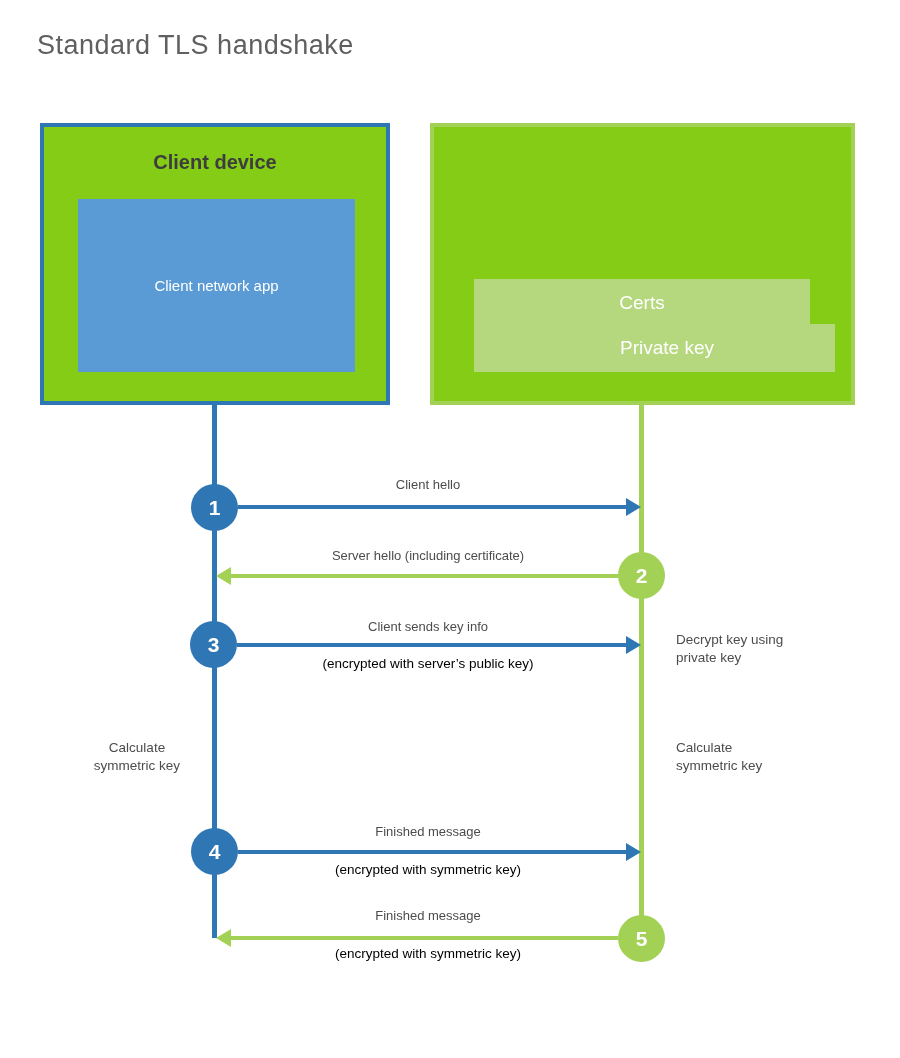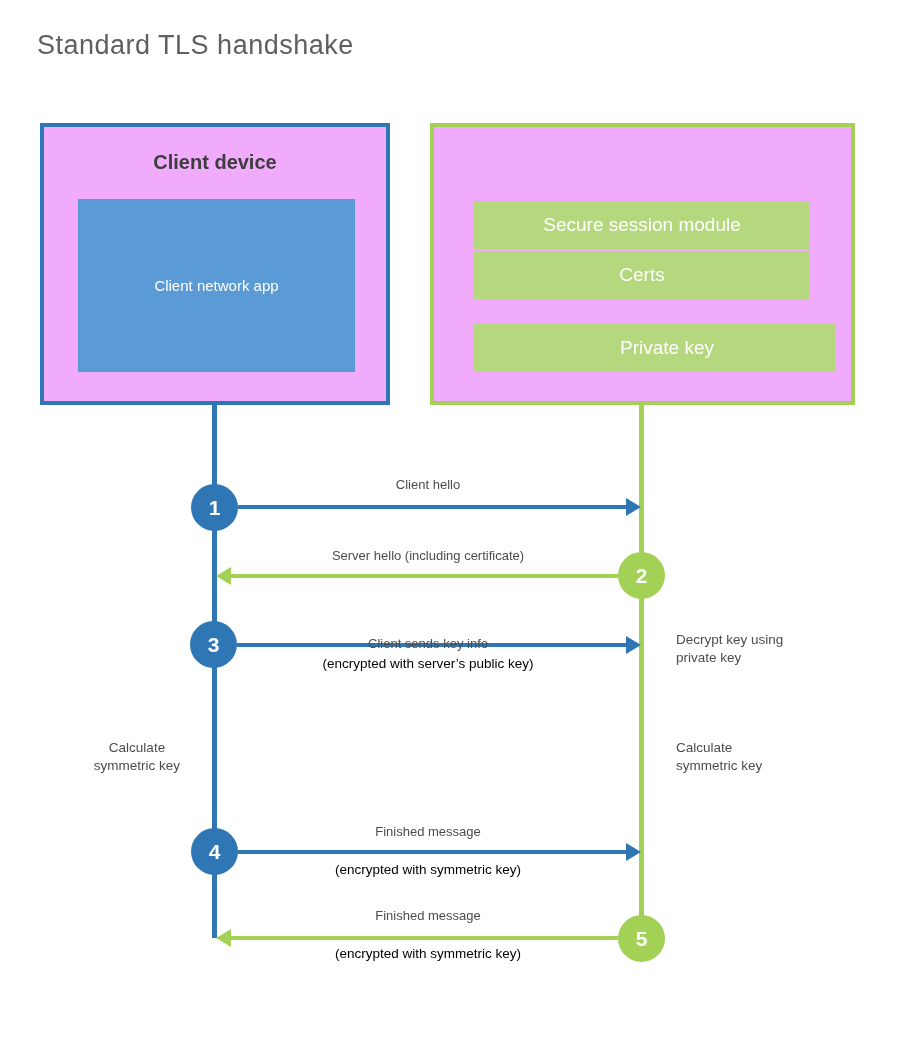--- a/index.html
+++ b/index.html
@@ -3,34 +3,34 @@
 <meta charset="utf-8">
 <style>
   html,body{margin:0;padding:0;background:#ffffff;}
   body{font-family:"Liberation Sans","DejaVu Sans",sans-serif;}
   .canvas{position:relative;width:900px;height:1058px;background:#ffffff;overflow:hidden;}
 
   .page-title{position:absolute;left:37px;top:30px;font-size:27px;font-weight:300;
     color:#5f5f5f;letter-spacing:.5px;}
 
   
-  .box{position:absolute;top:123px;height:282px;background:#f0abfc;box-sizing:border-box;}
+  .box{position:absolute;top:123px;height:282px;background:#84cc16;box-sizing:border-box;}
   .box.client{left:40px;width:350px;border:4px solid #2f76b5;}
   .box.server{left:430px;width:425px;border:4px solid #a3d155;}
   .box-title{position:absolute;left:0;right:0;top:24px;text-align:center;
     font-size:20px;font-weight:bold;color:#3d3d3d;}
 
   .app-box{position:absolute;left:34px;top:72px;width:277px;height:173px;background:#5b9bd5;
     display:flex;align-items:center;justify-content:center;text-align:center;
     color:#fff;font-size:15px;line-height:1.45;}
   .app-box .inner{width:170px;}
 
   .bar{position:absolute;left:40px;width:336px;height:48px;background:#b5d87f;
     display:flex;align-items:center;justify-content:center;color:#fff;font-size:19px;}
-  .bar.b1{top:74px;}  .bar.b2{top:124px;}  .bar.b3{top:197px;padding-left:25px;}
+  .bar.b1{top:74px;}  .bar.b2{top:152px;}  .bar.b3{top:197px;padding-left:25px;}
 
   
   .lifeline{position:absolute;width:5px;}
   .lifeline.blue{left:212px;top:405px;height:533px;background:#2f76b5;}
   .lifeline.green{left:639px;top:405px;height:533px;background:#a3d155;}
 
   
   .step-circle{position:absolute;width:47px;height:47px;border-radius:50%;
     display:flex;align-items:center;justify-content:center;
     color:#fff;font-size:21px;font-weight:bold;}
@@ -52,21 +52,21 @@
   .a2-line{left:231px;top:574px;width:387px;} .a2-head{left:216px;top:567px;}
   .a3-line{left:237px;top:643px;width:389px;} .a3-head{left:626px;top:636px;}
   .a4-line{left:238px;top:850px;width:388px;} .a4-head{left:626px;top:843px;}
   .a5-line{left:231px;top:936px;width:387px;} .a5-head{left:216px;top:929px;}
 
   
   .msg{position:absolute;left:216px;width:424px;text-align:center;color:#4c4c4c;}
   .msg.main{font-size:13px;}
   .msg.sub{font-size:13.5px;color:#000000;}
   .m1{top:477px;} .m2{top:548px;}
-  .m3{top:619px;margin-top:17px;} .m3s{top:656px;}
+  .m3{top:619px;} .m3s{top:656px;}
   .m4{top:824px;} .m4s{top:862px;}
   .m5{top:908px;} .m5s{top:946px;}
 
   
   .note{position:absolute;font-size:13.5px;color:#4c4c4c;line-height:1.3;}
   .note-decrypt{left:676px;top:631px;width:132px;}
   .note-calc-left{left:81px;top:739px;width:112px;text-align:center;}
   .note-calc-right{left:676px;top:739px;width:112px;}
 </style>
 </head>
@@ -77,21 +77,20 @@
   <div class="page-title">Standard TLS handshake</div>
 
   <div class="box client">
     <div class="box-title">Client device</div>
     <div class="app-box">
       <div class="inner">Client network app</div>
     </div>
   </div>
 
   <div class="box server">
-    <div class="bar b1">Secure session module</div>
     <div class="bar b2">Certs</div>
     <div class="bar b3">Private key</div>
   </div>
 
   <div class="lifeline blue"></div>
   <div class="lifeline green"></div>
 
   <div class="arrow-line blue a1-line"></div>
   <div class="arrow-head right a1-head"></div>
   <div class="step-circle blue c1">1</div>

